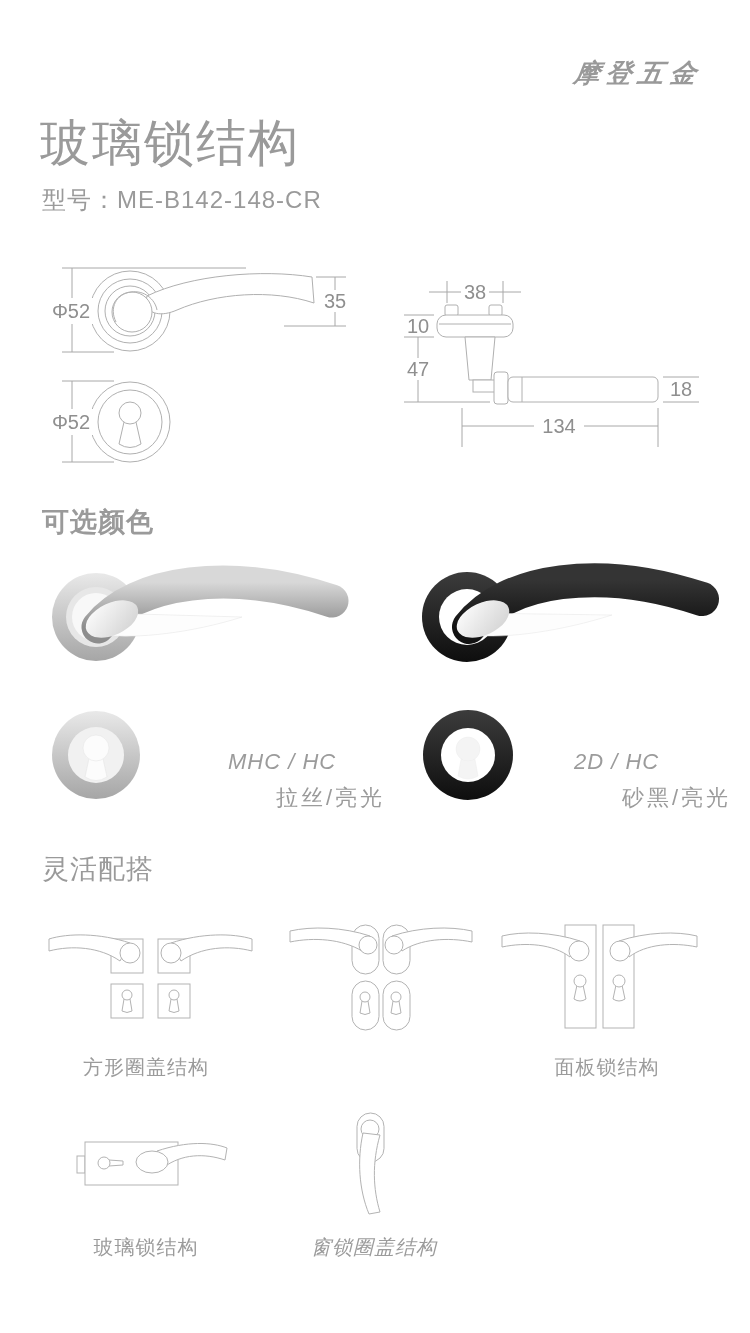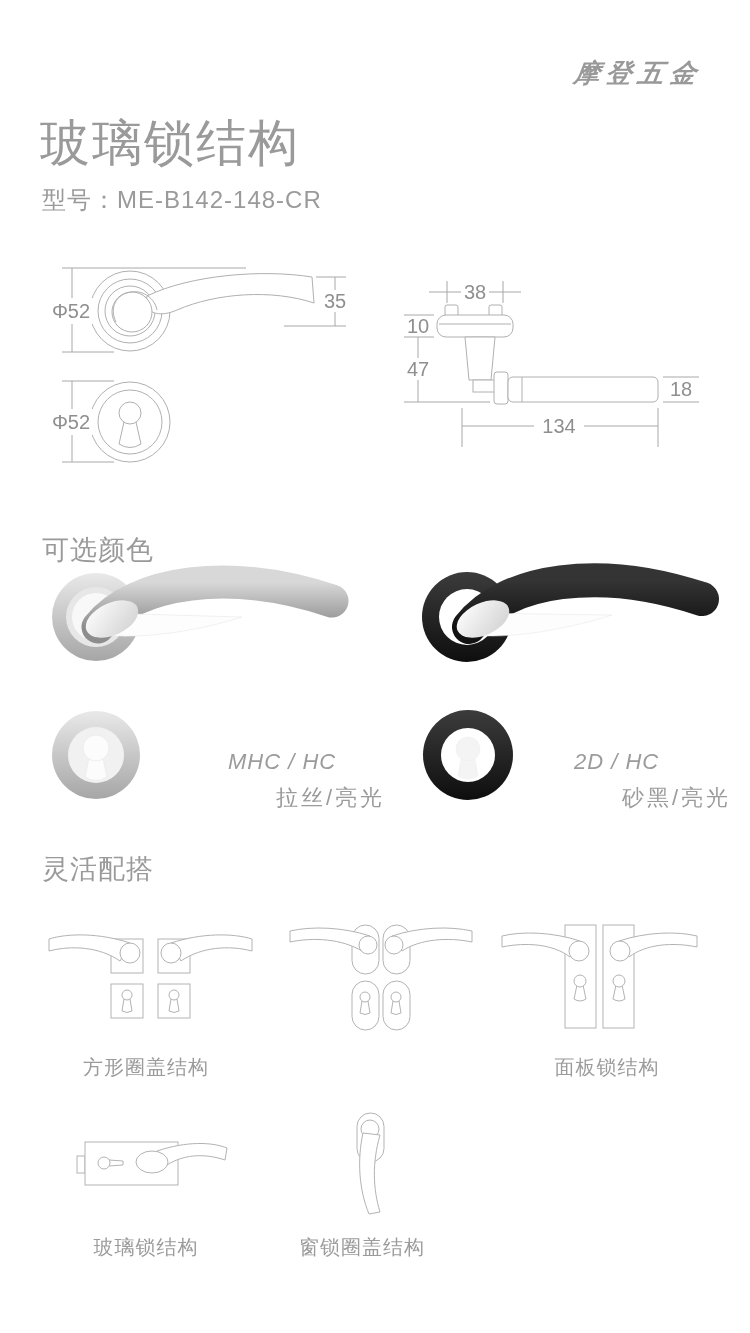--- a/index.html
+++ b/index.html
@@ -4,21 +4,21 @@
 <style>
   html,body{margin:0;padding:0;background:#fff;}
   body{font-family:"Liberation Sans","DejaVu Sans",sans-serif;}
   #page{position:relative;width:750px;height:1333px;background:#fff;overflow:hidden;}
   .abs{position:absolute;}
   .logo{right:48px;top:56px;font-size:26px;font-weight:bold;font-style:italic;
         letter-spacing:6px;color:#999;transform:skewX(-8deg);white-space:nowrap;}
   .page-title{left:40px;top:110px;font-size:50px;color:#9a9a9a;letter-spacing:2px;}
   .model-line{left:42px;top:184px;font-size:24px;color:#9a9a9a;letter-spacing:1px;}
   .section-heading{left:42px;font-size:27px;color:#9a9a9a;letter-spacing:1px;}
-  .h-colors{top:532px;}
+  .h-colors{top:504px;font-weight:bold;}
   .h-matching{top:851px;text-align:center;}
   .finish-label{font-size:22px;color:#9b9b9b;line-height:36px;}
   .finish-label .code{letter-spacing:1px;font-style:italic;}
   .finish-label .finish{letter-spacing:3px;margin-left:48px;}
   .match-label{font-size:20px;color:#9b9b9b;transform:translateX(-50%);white-space:nowrap;letter-spacing:1px;}
   svg text{font-family:"Liberation Sans","DejaVu Sans",sans-serif;fill:#8f8f8f;font-size:20px;}
   svg{display:block;}
 </style>
 </head>
 <body>
@@ -231,15 +231,15 @@
 
       <g>
         <rect x="317" y="8" width="27" height="49" rx="13.5"></rect>
         <circle cx="330" cy="24" r="9"></circle>
         <path d="M 323,28 C 317,55 319,85 329,109 L 340,107 C 333,84 332,58 340,30 Z"></path>
       </g>
     </g>
   </svg>
 
   <div class="abs match-label" style="left:146px;top:1234px;">玻璃锁结构</div>
-  <div class="abs match-label" style="left:362px;top:1234px;">窗锁圈盖结构</div>
+  <div class="abs match-label" style="left:374px;top:1234px;font-style:italic;">窗锁圈盖结构</div>
 
 </div>
 
 </body></html>

